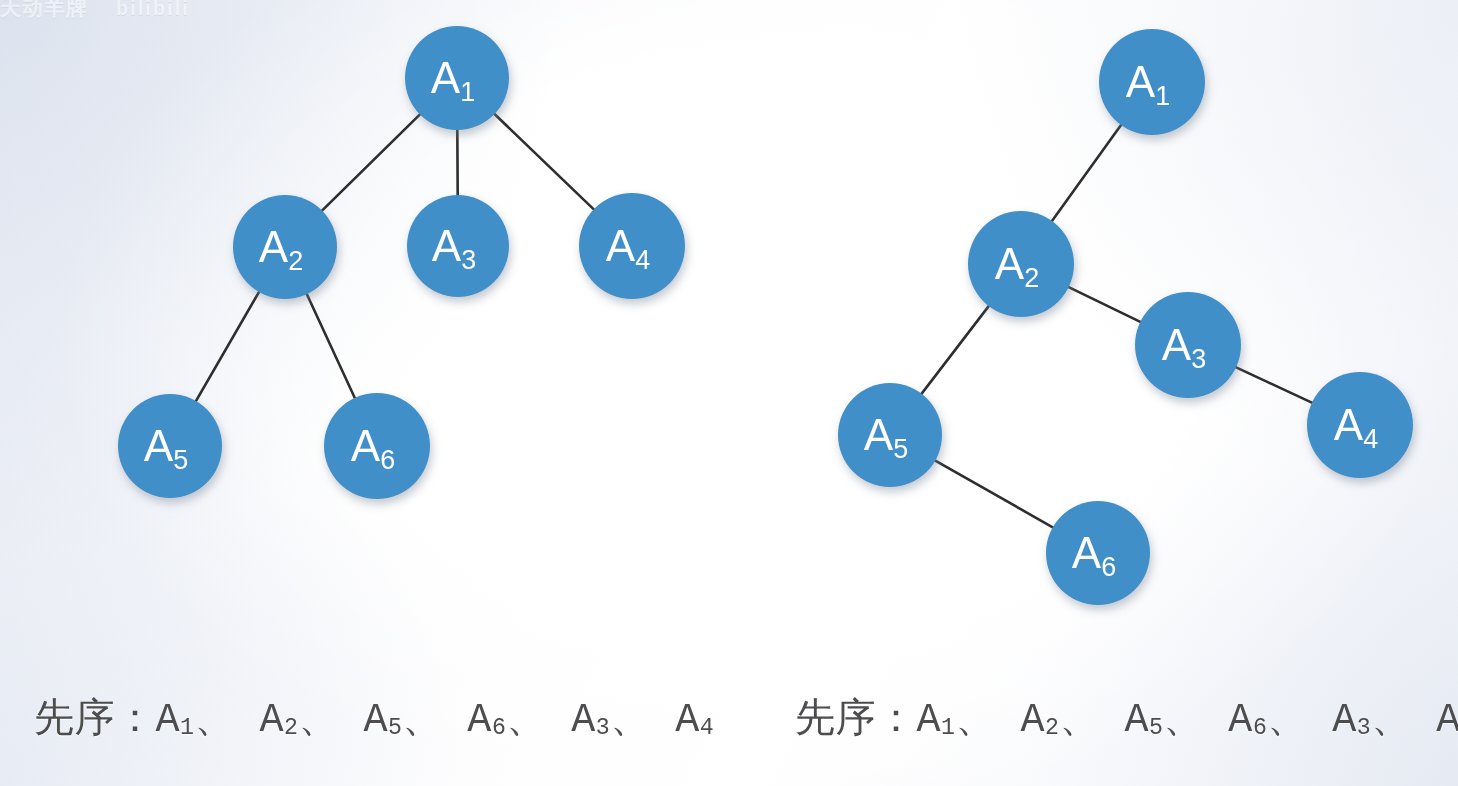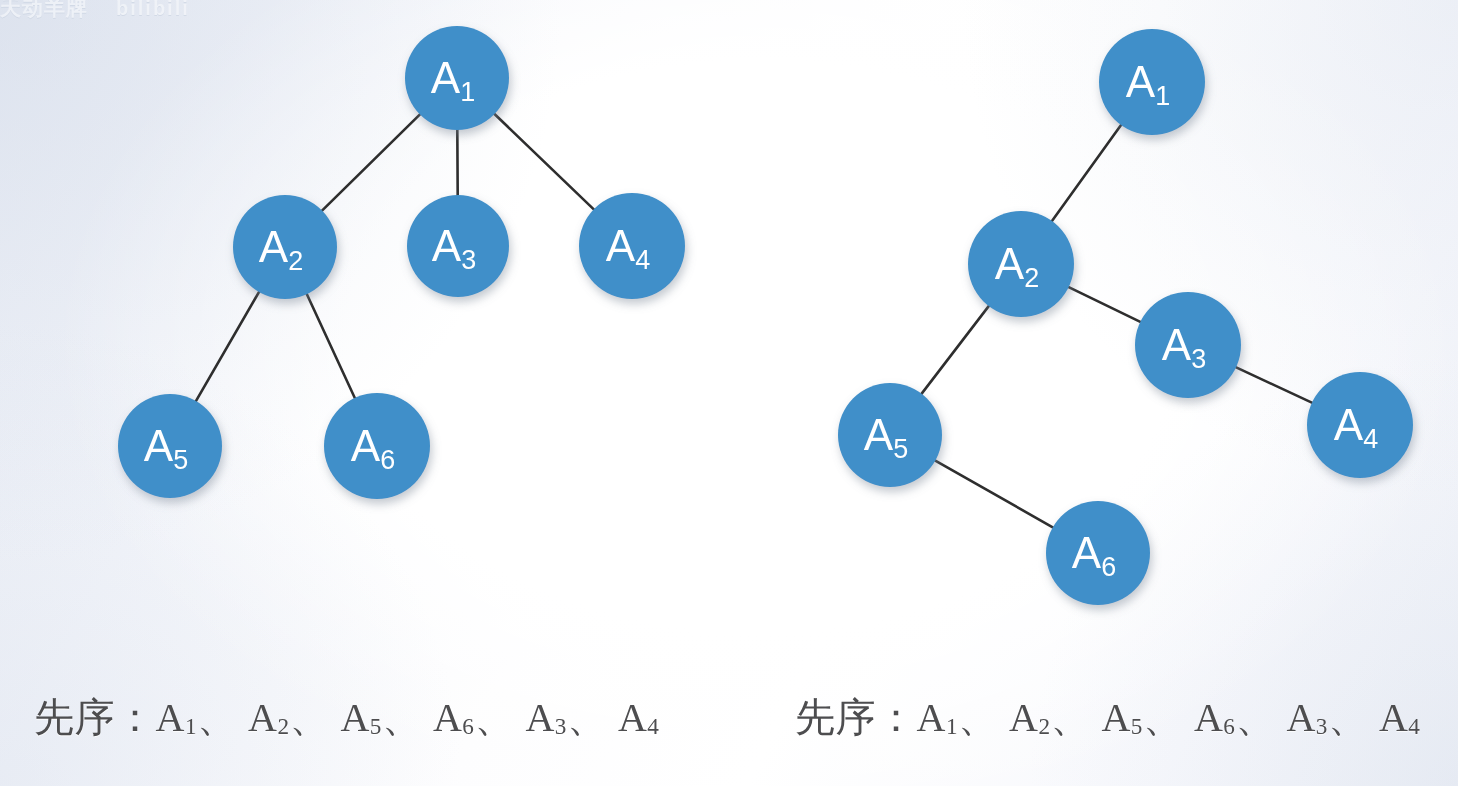--- a/index.html
+++ b/index.html
@@ -88,21 +88,21 @@
     paint-order: stroke;
   }
   .node-sub {
     font-size: 27px;
   }
 
   .caption {
     position: absolute;
     color: #4d4d4f;
     font-size: 40px;
-    font-family: Liberation Serif, serif;
+    font-family: Liberation Mono, monospace;
     white-space: nowrap;
     letter-spacing: 0.5px;
     z-index: 4;
     text-shadow: 0 1px 1px rgba(255,255,255,0.9);
   }
   .caption .seq-item { }
   .caption sub {
     font-size: 0.58em;
     vertical-align: baseline;
     position: relative;

